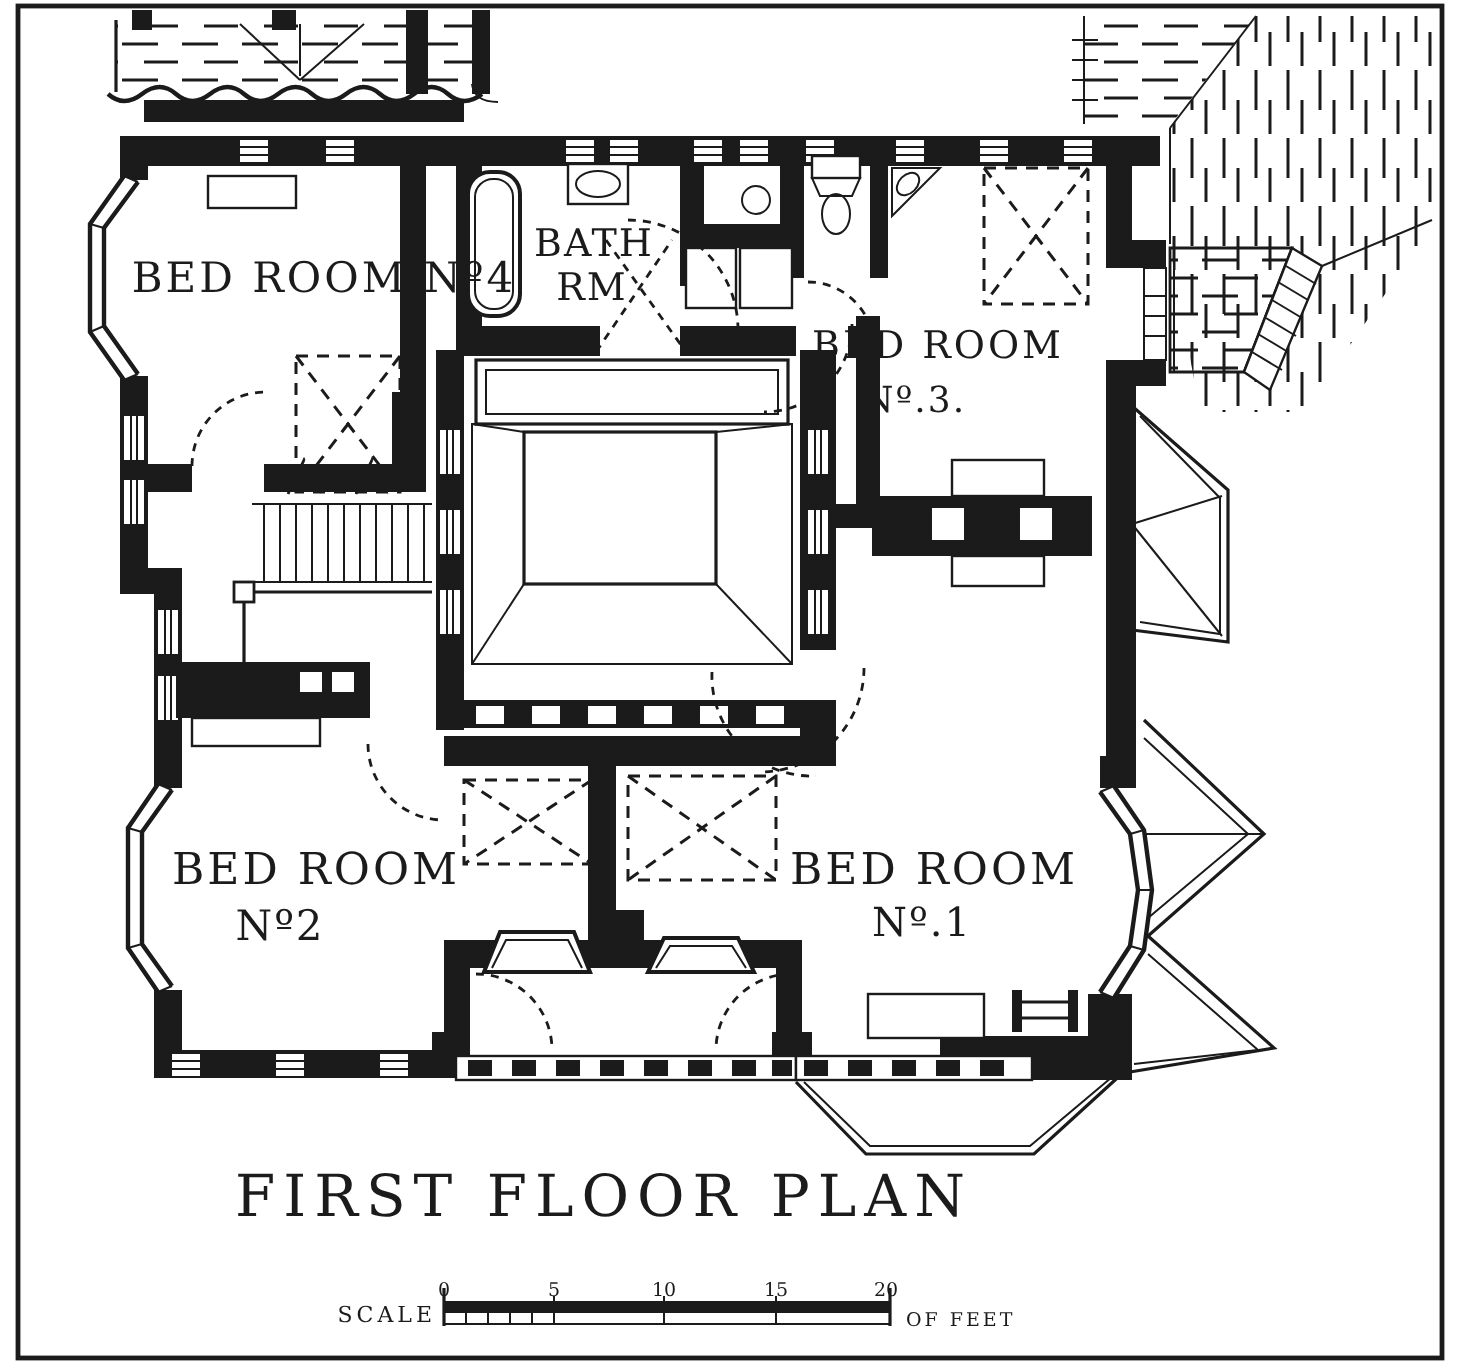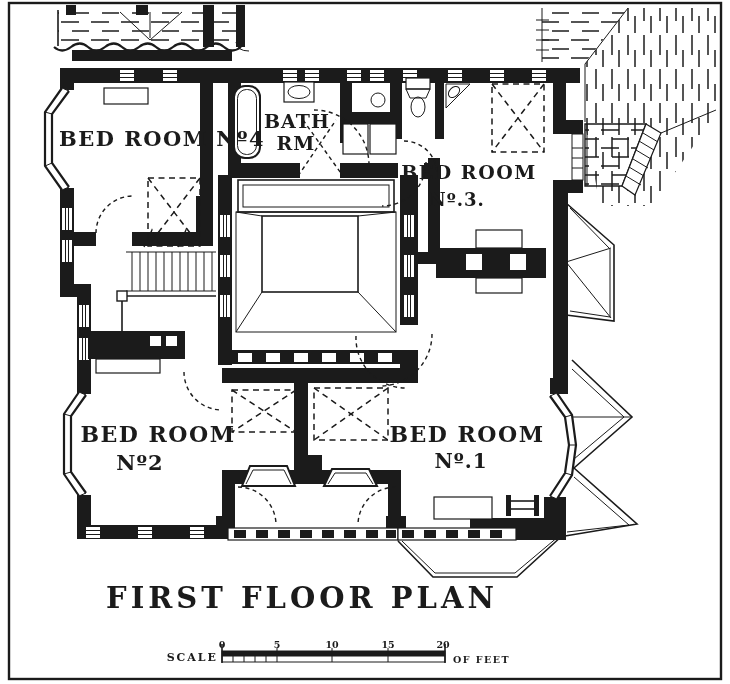--- a/index.html
+++ b/index.html
@@ -1,17 +1,17 @@
 <!DOCTYPE html>
 <html><head>
 <meta charset="utf-8">
 <style>
   html,body{margin:0;padding:0;background:#ffffff;}
   body{width:730px;height:684px;overflow:hidden;}
-  .plan-wrap{position:relative;width:698px;height:684px;background:#ffffff;font-weight:bold;}
+  .plan-wrap{position:relative;width:698px;height:684px;background:#ffffff;}
   svg{display:block;}
   .hand{font-family:"DejaVu Serif","Liberation Serif",serif;fill:#1b1b1b;}
   .blk{fill:#1b1b1b;stroke:none;}
   .wht{fill:#ffffff;stroke:none;}
   .ink{stroke:#1b1b1b;fill:none;stroke-width:1.6;}
   .ink2{stroke:#1b1b1b;fill:none;stroke-width:2.2;}
   .thin{stroke:#1b1b1b;fill:none;stroke-width:1;}
   .dsh{stroke:#1b1b1b;fill:none;stroke-width:1.5;stroke-dasharray:6 4.5;}
   .dsh2{stroke:#1b1b1b;fill:none;stroke-width:1.4;stroke-dasharray:4 3.5;}
   .wcell{fill:#ffffff;stroke:#1b1b1b;stroke-width:1.2;}

